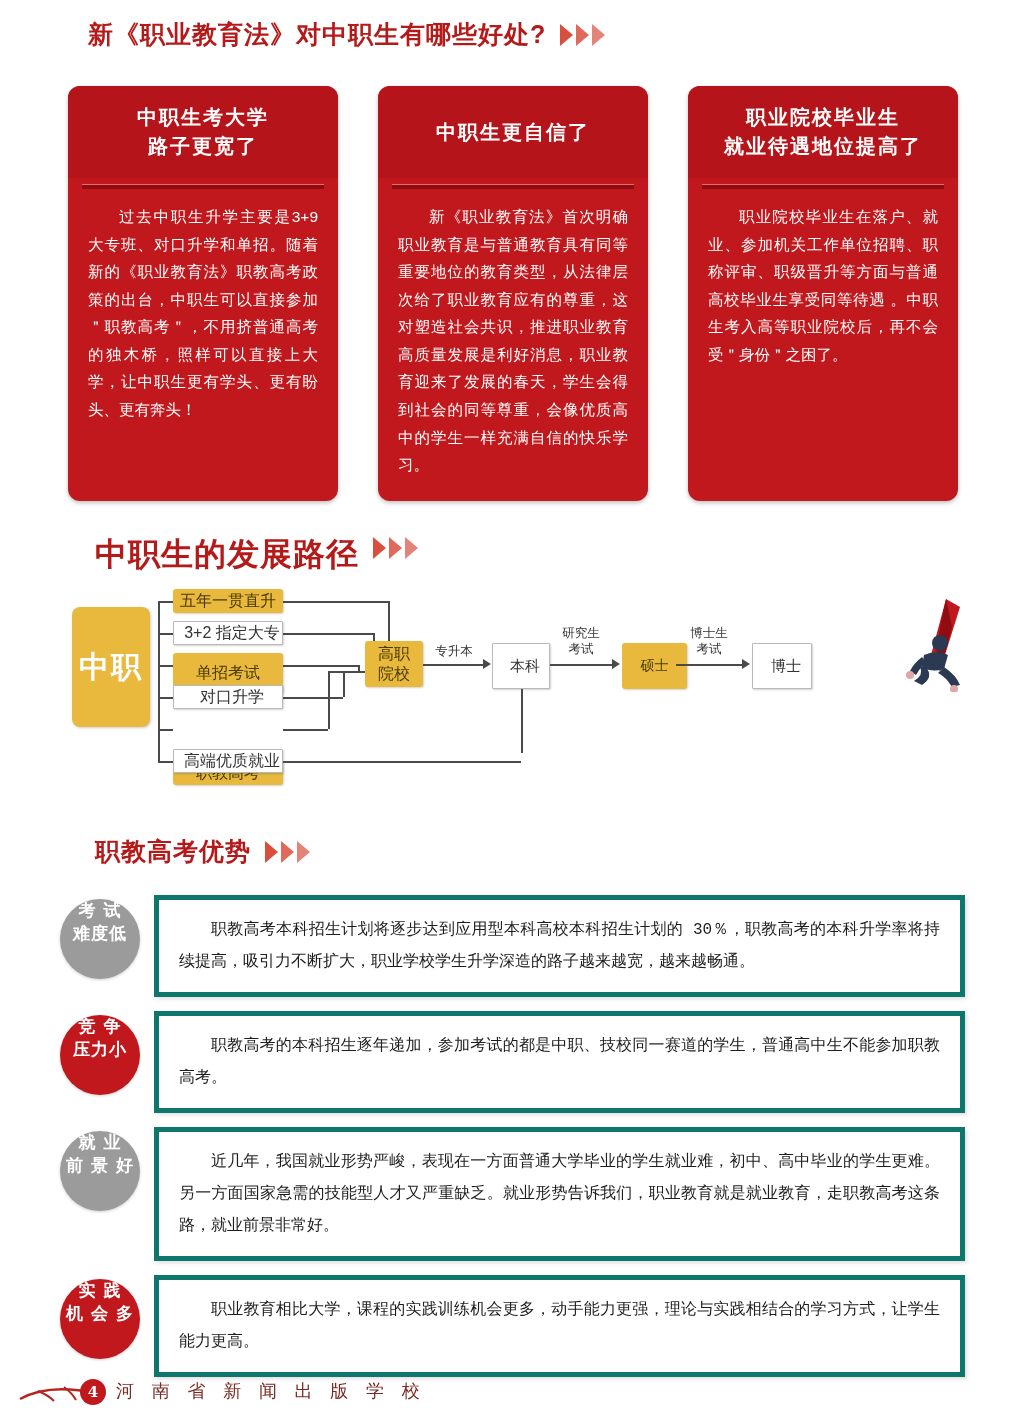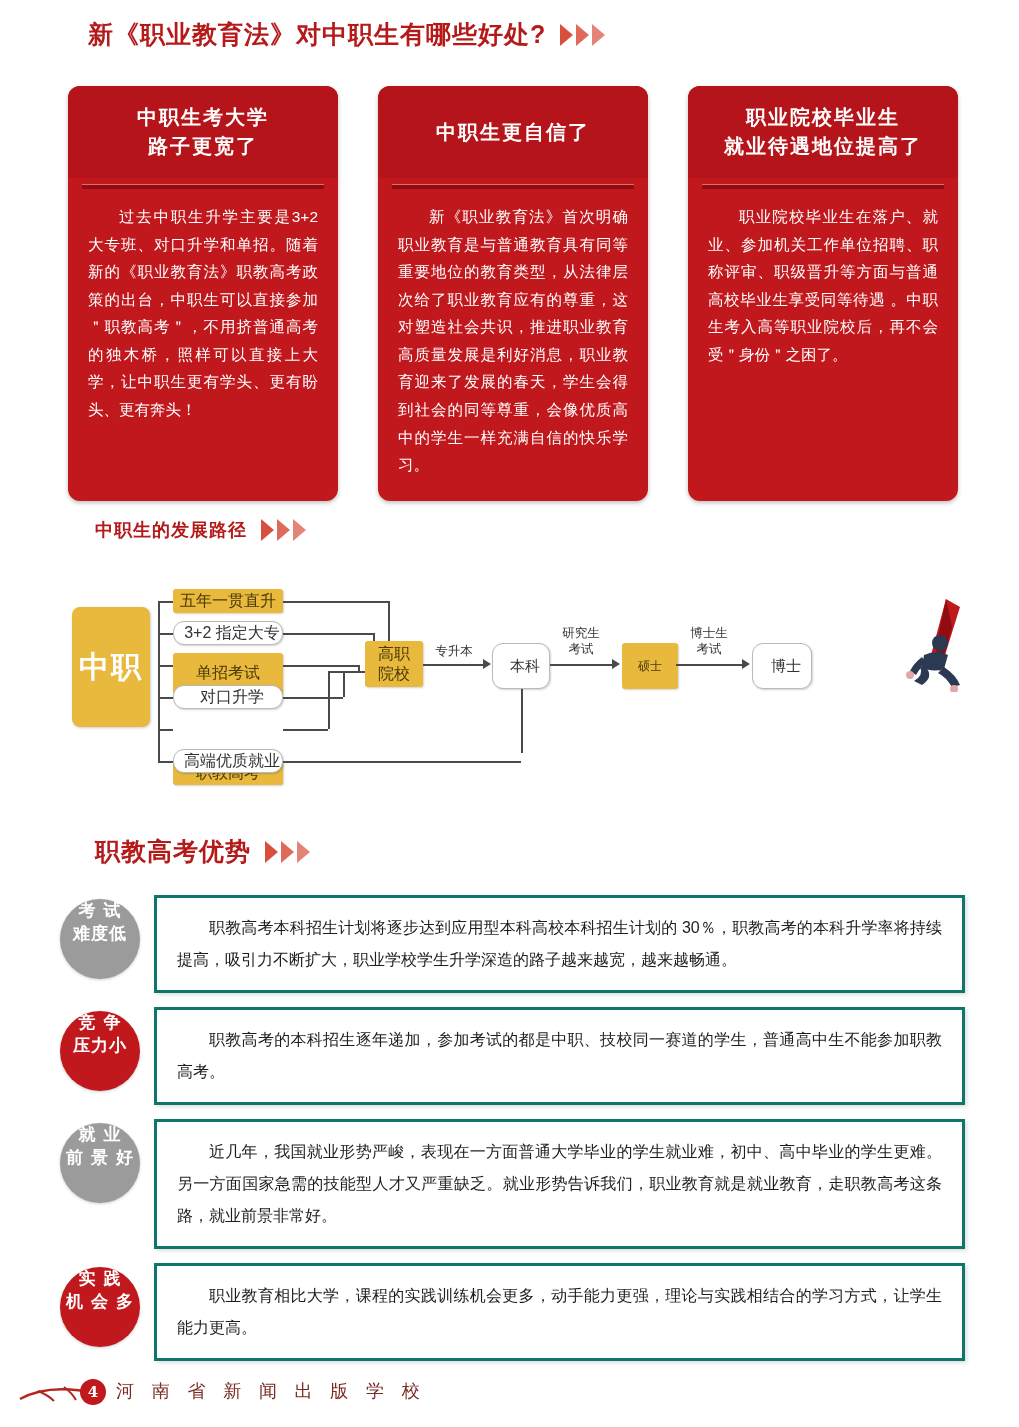--- a/index.html
+++ b/index.html
@@ -71,32 +71,32 @@
   .card-body{
     padding:14px 20px 22px 20px;
     font-size:15.5px;
     line-height:1.78;
     text-indent:2em;
     text-align:justify;
   }
 
   
   #path-head{position:absolute;left:95px;top:518px;}
-  #path-head .title{font-size:18px;}
+  #path-head .title{font-size:32px;margin-top:15px;}
 
   #flow{position:absolute;left:60px;top:575px;width:900px;height:225px;}
   .node{
     position:absolute;
     box-sizing:border-box;
     display:flex;align-items:center;justify-content:center;
     font-size:16px;
     text-align:center;
   }
   .node.white{
-    background:#fff;border:1px solid #b9b9b9;border-radius:11px;
+    background:#fff;border:1px solid #b9b9b9;border-radius:1px;
     box-shadow:1px 1px 2px rgba(0,0,0,.18);
     color:#333;
     padding-left:8px;
   }
   .node.gold{
     background:#e8b93c;border:none;border-radius:3px;
     color:#4a3a06;
     box-shadow:1px 1px 2px rgba(0,0,0,.18);
   }
   #node-zhongzhi{
@@ -136,28 +136,29 @@
     font-weight:bold;font-size:17px;line-height:1.35;
     letter-spacing:1px;
     color:#fff;
     margin-top:4px;margin-right:14px;
     box-shadow:0 1px 3px rgba(0,0,0,.2);
   }
   .badge.grey{background:#9b9b9b;}
   .badge.red{background:#c0181c;}
   .adv-text{
     flex:1;
-    border:3px solid #0f766e;
+    border:5px solid #0f766e;
     background:#fff;
     box-shadow:2px 2px 4px rgba(0,0,0,.13);
     padding:14px 20px;
     font-size:16px;line-height:2.0;
     text-indent:2em;
     text-align:justify;
     color:#1d1d1d;
+    font-family:Liberation Mono, monospace;
   }
 
   
   #footer{
     position:absolute;left:0;bottom:16px;width:100%;height:46px;
   }
   #footer-swoosh{position:absolute;left:18px;bottom:6px;width:90px;height:26px;}
   #page-num{
     position:absolute;left:80px;bottom:6px;
     width:26px;height:26px;border-radius:50%;
@@ -185,21 +186,21 @@
 </div>
 
 <div id="cards">
 
   <div class="card">
     <div class="card-title">
       <div>中职生考大学</div>
       <div>路子更宽了</div>
     </div>
     <div class="card-sep"></div>
-    <div class="card-body">过去中职生升学主要是3+2 大专班、对口升学和单招。随着新的《职业教育法》职教高考政策的出台，中职生可以直接参加＂职教高考＂，不用挤普通高考的独木桥，照样可以直接上大学，让中职生更有学头、更有盼头、更有奔头！</div>
+    <div class="card-body">过去中职生升学主要是3+9 大专班、对口升学和单招。随着新的《职业教育法》职教高考政策的出台，中职生可以直接参加＂职教高考＂，不用挤普通高考的独木桥，照样可以直接上大学，让中职生更有学头、更有盼头、更有奔头！</div>
   </div>
 
   <div class="card">
     <div class="card-title">
       <div>中职生更自信了</div>
       <div></div>
     </div>
     <div class="card-sep"></div>
     <div class="card-body">新《职业教育法》首次明确职业教育是与普通教育具有同等重要地位的教育类型，从法律层次给了职业教育应有的尊重，这对塑造社会共识，推进职业教育高质量发展是利好消息，职业教育迎来了发展的春天，学生会得到社会的同等尊重，会像优质高中的学生一样充满自信的快乐学习。</div>
   </div>
@@ -287,21 +288,21 @@
   <div class="edge vline" style="left:461px;top:114px;height:64px;"></div>
   <div class="edge hline" style="left:223px;top:186px;width:238px;"></div>
 
   <div class="edge hline" style="left:490px;top:89px;width:62px;"></div>
   <div class="arrowhead" style="left:552px;top:84px;"></div>
   <div class="edge-label" style="left:487px;top:50px;width:68px;">
     <div>研究生</div>
     <div>考试</div>
   </div>
 
-  <div class="node gold" style="left:562px;top:68px;width:56px;height:46px;font-size:12px;">
+  <div class="node gold" style="left:562px;top:68px;width:65px;height:46px;font-size:14px;">
     <span>硕士</span>
   </div>
 
   <div class="edge hline" style="left:616px;top:89px;width:66px;"></div>
   <div class="arrowhead" style="left:682px;top:84px;"></div>
   <div class="edge-label" style="left:614px;top:50px;width:70px;">
     <div>博士生</div>
     <div>考试</div>
   </div>
 

